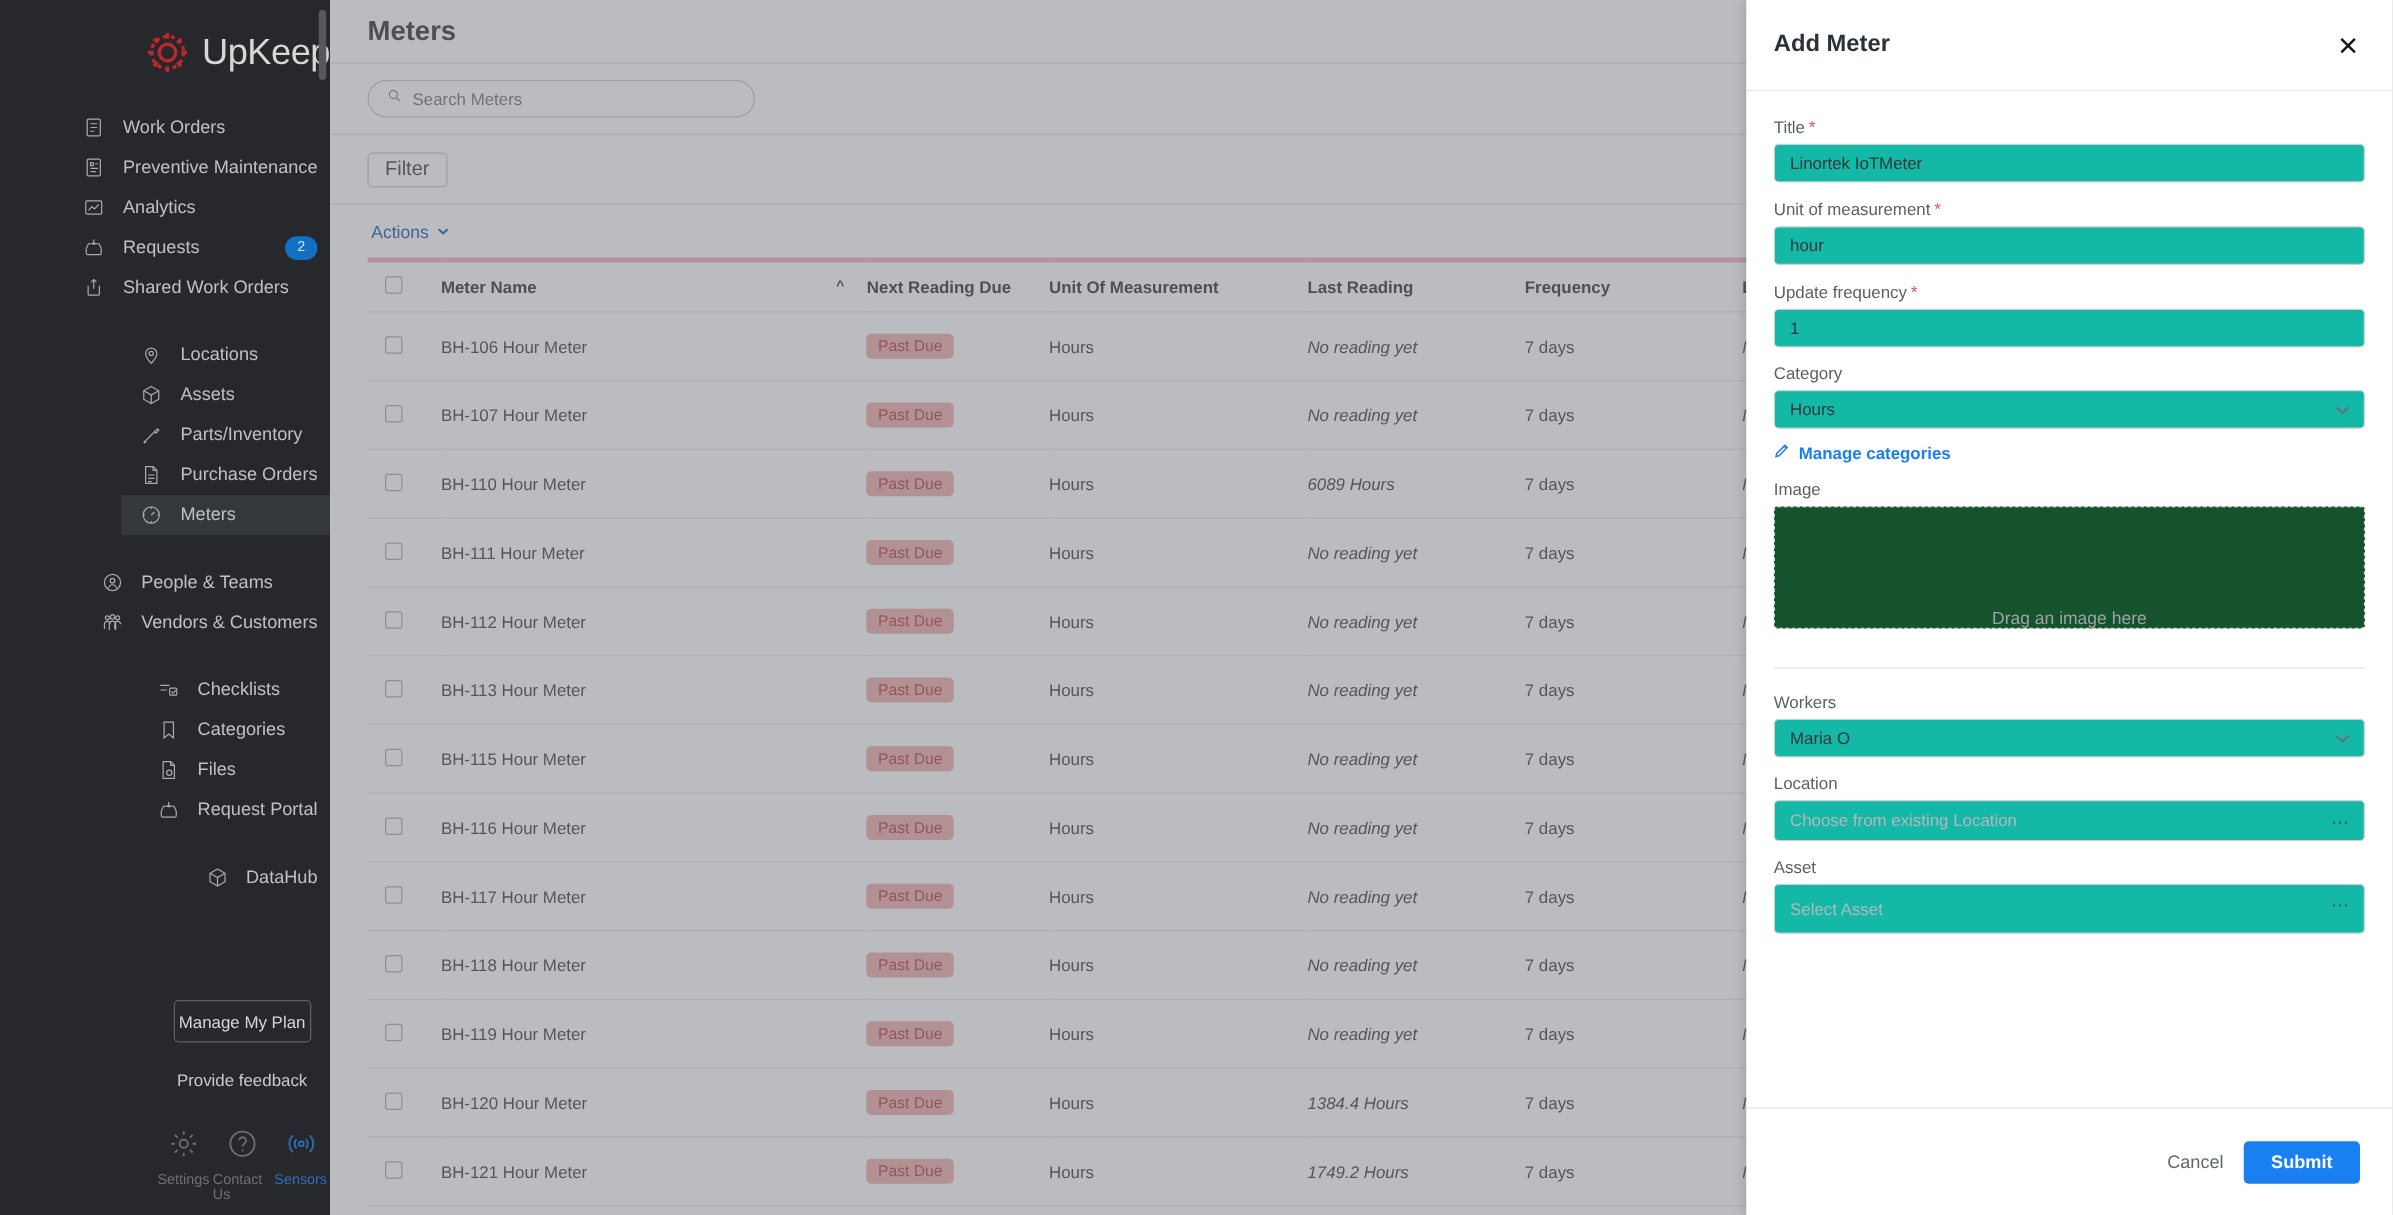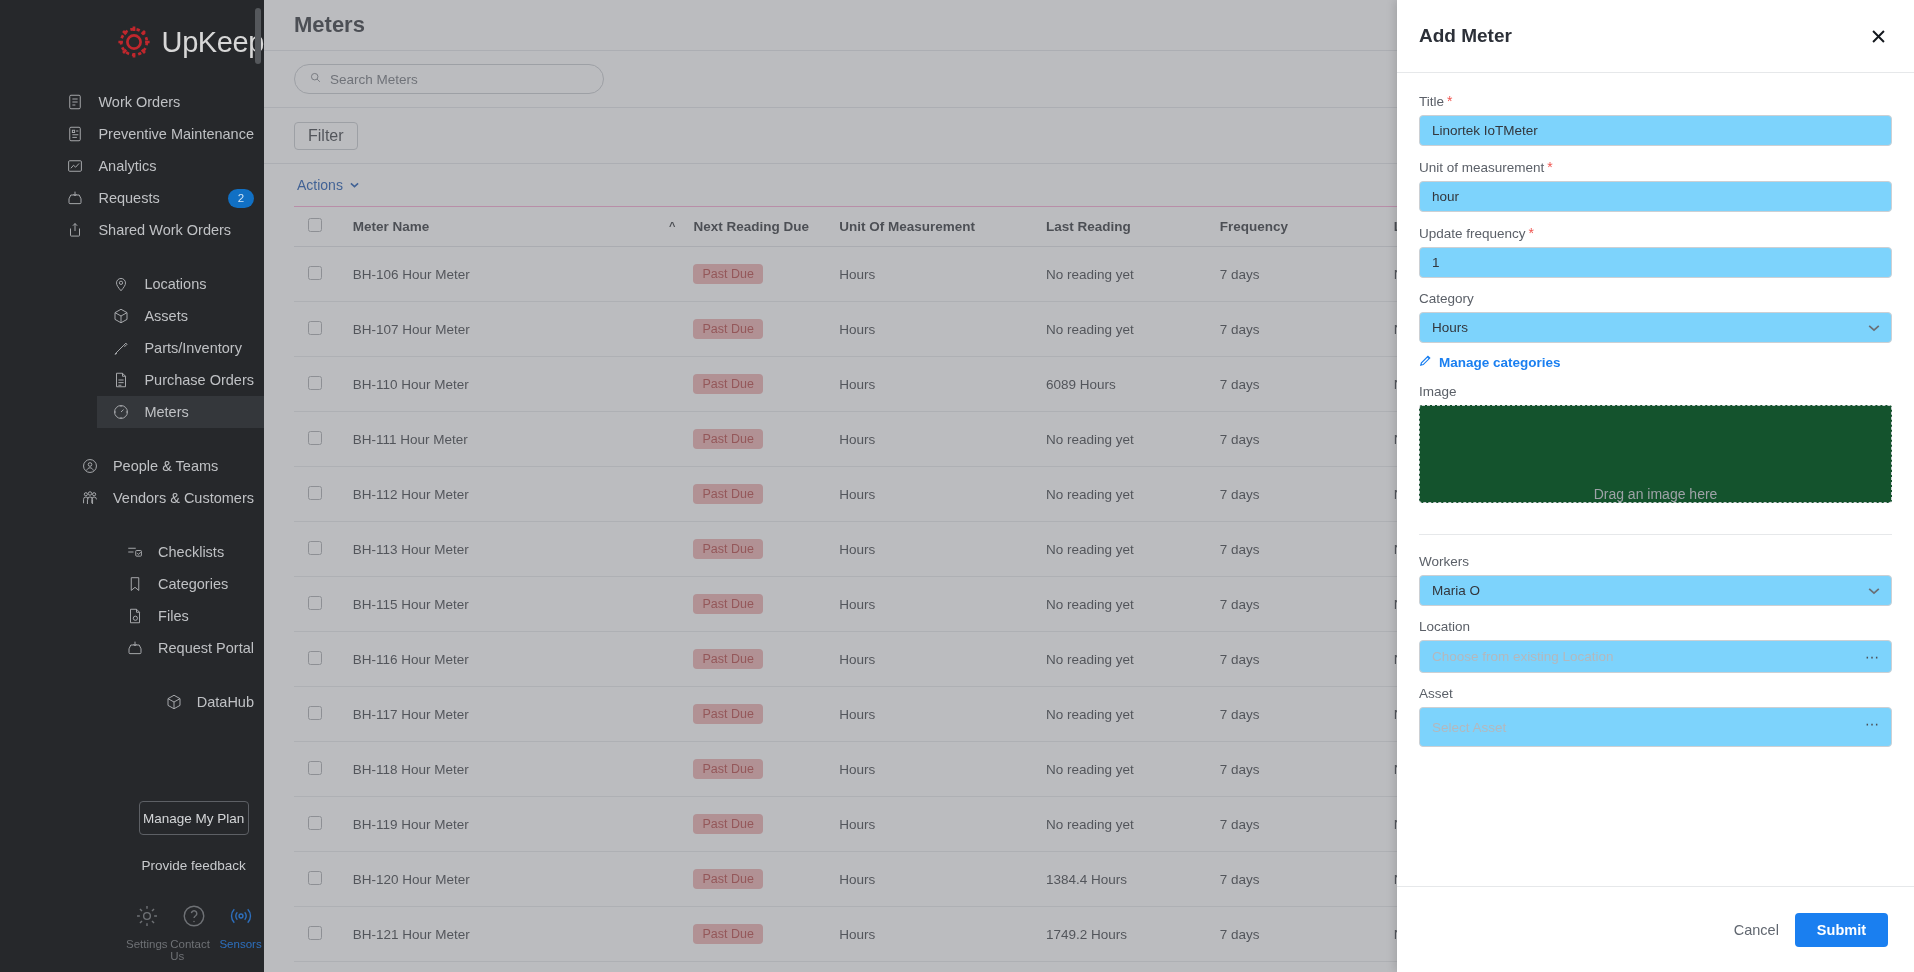--- a/index.html
+++ b/index.html
@@ -80,21 +80,21 @@
     font-family: "Liberation Sans", sans-serif;
   }
   .actions-row { height: 42px; display: flex; align-items: center; padding-left: 33px; }
   .actions-link { color: #1a56b0; font-size: 14px; display: flex; align-items: center; gap: 7px; cursor: pointer; }
   .chev { width: 9px; height: 6px; }
   .chev svg { display: block; }
 
   table.meters { width: 1276px; border-collapse: collapse; margin-left: 30px; table-layout: fixed; }
   table.meters th {
     text-align: left; font-size: 13.5px; font-weight: 700; color: #2f3237;
-    padding: 11px 0 11px 0; border-bottom: 1px solid #dfe1e4; border-top: 1px solid #f9a8d4;
+    padding: 11px 0 11px 0; border-bottom: 1px solid #dfe1e4; border-top: 4px solid #f9a8d4;
     vertical-align: middle;
   }
   table.meters td {
     font-size: 13.5px; color: #3a3d42; padding: 17px 0;
     border-bottom: 1px solid #e6e8ea; vertical-align: middle;
   }
   .col-chk { width: 50px; padding-left: 14px !important; }
   .col-name { width: 290px; }
   .col-due { width: 124px; }
   .col-unit { width: 176px; }
@@ -103,21 +103,21 @@
   .col-loc { width: 150px; }
   .chkbox {
     width: 14px; height: 14px; border: 1px solid #a8abaf; border-radius: 2.5px;
     background: #fff; display: inline-block; cursor: pointer;
   }
   .sort-caret { float: right; margin-right: 18px; color: #2f3237; font-size: 11px; line-height: 14px; }
   .badge-pastdue {
     display: inline-block; background: #ecaeae; color: #b5403f;
     font-size: 12.5px; padding: 3px 9px; border-radius: 4px;
   }
-  .muted { color: #75797f; }
+  .muted { color: #75797f; font-style: italic; }
 
   
   .scrim { position: absolute; inset: 0; background: rgba(110,113,118,0.47); }
 
   
   .drawer {
     position: absolute; top: 0; right: 0; width: 517px; height: 972px;
     background: #fff; display: flex; flex-direction: column;
     box-shadow: -2px 0 9px rgba(0,0,0,0.14); z-index: 20;
   }
@@ -128,21 +128,21 @@
   .dr-title { font-size: 19px; font-weight: 700; color: #2c3038; }
   .dr-close { margin-left: auto; cursor: pointer; width: 20px; height: 20px; display: flex; align-items: center; justify-content: center; }
   .dr-close svg { width: 15px; height: 15px; stroke: #14181e; stroke-width: 2.1; }
   .dr-body { flex: 1; overflow: hidden; padding: 20px 22px 0 22px; }
   .fld { margin-bottom: 13px; }
   .flabel { font-size: 13.5px; color: #5b6068; margin-bottom: 6px; display: block; }
   .req { color: #f0544f; font-size: 14px; margin-left: 3px; }
   .finput {
     width: 100%; height: 31px; border: 1px solid #ccd0d4; border-radius: 4px;
     padding: 0 12px; font-size: 13.5px; color: #33373d; outline: none;
-    font-family: "Liberation Sans", sans-serif; background: #7dd3fc;
+    font-family: "Liberation Sans", sans-serif; background: #14b8a6;
   }
   .finput::placeholder { color: #b4b8bd; }
   .fselect-wrap { position: relative; }
   .fselect-wrap .caret {
     position: absolute; right: 12px; top: 0; height: 31px;
     display: flex; align-items: center; pointer-events: none;
   }
   .fselect-wrap .caret svg { width: 12px; height: 8px; stroke: #6a6f76; stroke-width: 1.7; fill: none; }
   .dots {
     position: absolute; right: 12px; top: 0; height: 33px;

